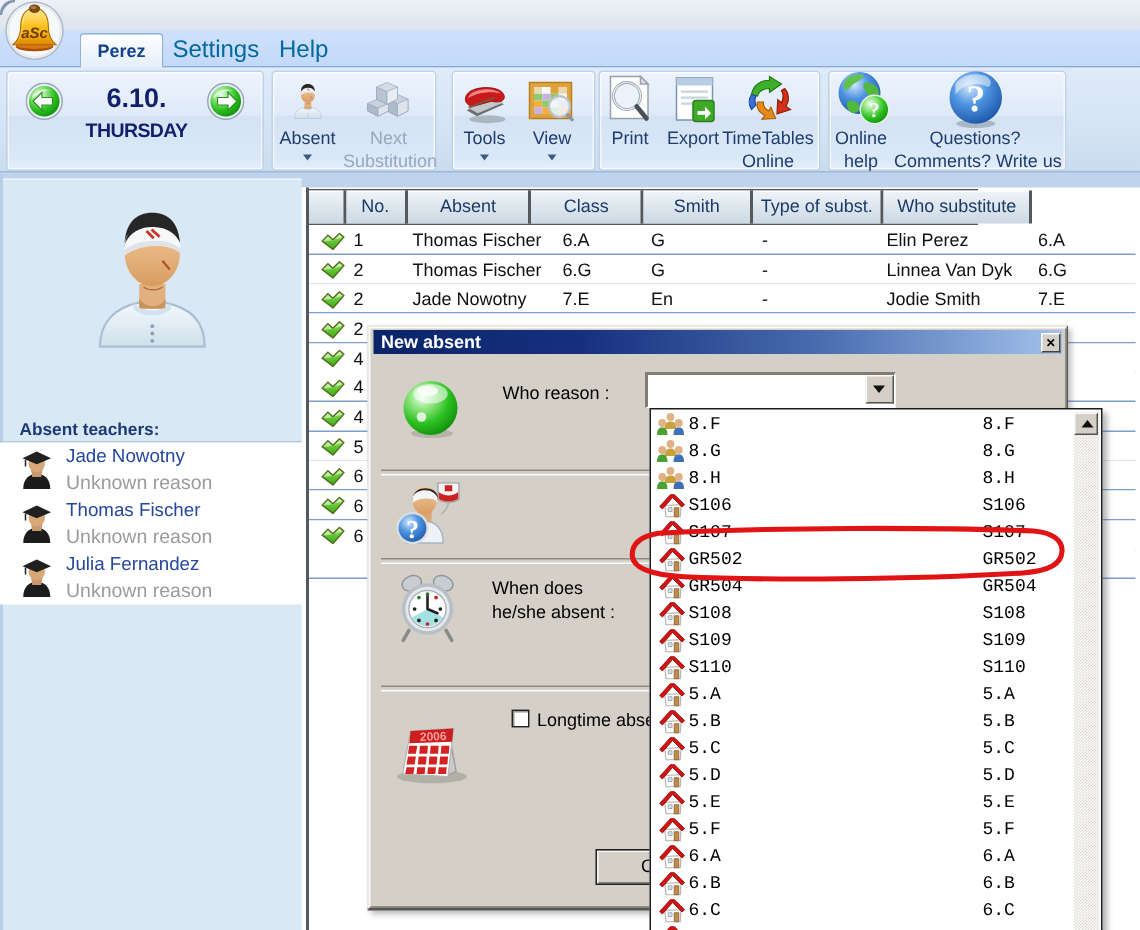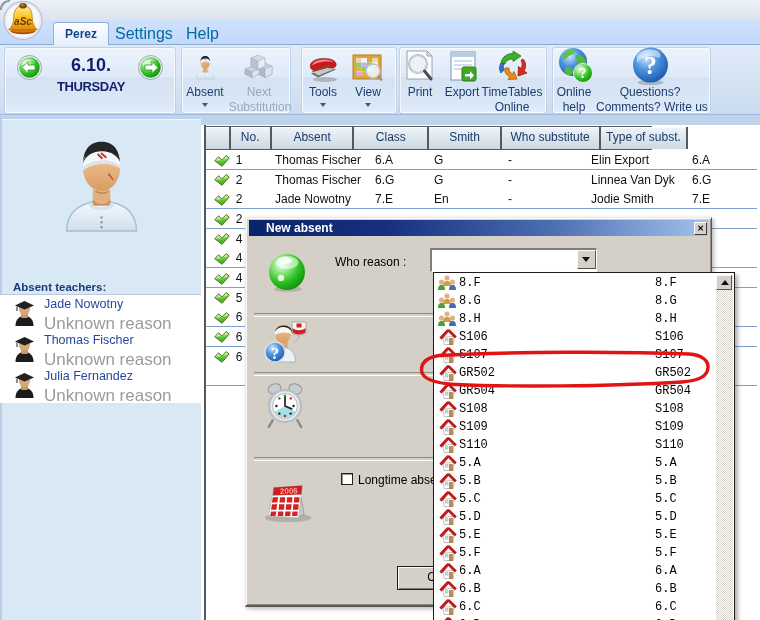--- a/index.html
+++ b/index.html
@@ -12,30 +12,30 @@
 .rlabel2{position:absolute;font-size:12px;color:#1e3c6e;text-align:center;white-space:nowrap;}
 .dis{color:#96a7c0;}
 .darr{position:absolute;width:0;height:0;border-left:3.5px solid transparent;border-right:3.5px solid transparent;border-top:4px solid #3a5a86;}
 #tabMain{left:53px;top:22px;width:54px;height:23px;background:linear-gradient(#fdfeff,#f0f6fd 50%,#e4eefa);border:1px solid #92b2d8;border-bottom:none;border-radius:3px 3px 0 0;color:#15428b;font-weight:bold;font-size:12px;text-align:center;line-height:23px;}
 .tab{top:22px;height:23px;color:#0369a1;font-size:16px;line-height:23px;}
 #sidebar{left:2px;top:119px;width:199px;height:501px;background:#d9e8f5;border-top:1px solid #eef5fc;}
 #abslabel{left:13px;top:281px;font-size:11.5px;font-weight:bold;color:#1c3a75;}
 #sidesep{left:0px;top:294px;width:201px;height:1px;background:#b9c7d6;}
 #teachlist{left:0px;top:295px;width:204px;height:108px;background:#ffffff;}
 .tname{position:absolute;left:44px;font-size:12.5px;color:#25479c;white-space:nowrap;}
-.treason{position:absolute;left:44px;font-size:17px;color:#9b9b9b;white-space:nowrap;}
+.treason{position:absolute;left:44px;font-size:13px;color:#9b9b9b;white-space:nowrap;}
 #tablewrap{left:201px;top:125px;width:559px;height:495px;background:#ffffff;border-left:3px solid #ffffff;}
 #tborder{left:204px;top:125px;width:2px;height:495px;background:#54595e;}
 #thead{left:206px;top:126px;width:446px;height:22px;display:flex;border-top:1px solid #54595e;border-bottom:2px solid #54595e;background:#dbe4ed;}
 .th{flex:none;background:linear-gradient(#f0f4f9,#dde6ee 50%,#ccd8e3);border-right:2px solid #54595e;color:#1c3a68;font-size:12px;text-align:center;line-height:21px;box-shadow:inset 0 1px 0 #fff;white-space:nowrap;overflow:hidden;}
 .row{position:absolute;left:206px;width:551px;height:19px;border-bottom:1px solid #7e9ecf;background:#fff;}
 .rt{position:absolute;top:3px;font-size:12px;color:#101010;white-space:nowrap;}
 .num{position:absolute;left:18px;width:30px;text-align:center;top:3px;font-size:12px;color:#101010;}
 #dialog{left:245px;top:217px;width:465px;height:387px;background:#d5d0c7;border-top:1px solid #eceae4;border-left:1px solid #eceae4;border-right:1px solid #585854;border-bottom:2px solid #585854;box-shadow:inset 1px 1px 0 #fbfaf7,inset -1px -1px 0 #8f8e86,2px 2px 4px rgba(60,60,60,0.35);z-index:20;}
-#dtitle{position:absolute;left:3px;top:2px;right:3px;height:16px;background:linear-gradient(90deg,#0a246a,#16307f 30%,#4a6cb0 65%,#a2c2ec);color:#fff;font-weight:bold;font-size:12px;line-height:16px;padding-left:17px;}
+#dtitle{position:absolute;left:3px;top:2px;right:3px;height:16px;background:linear-gradient(90deg,#0a246a,#16307f 30%,#4a6cb0 65%,#a2c2ec);color:#fff;font-weight:bold;font-size:12px;line-height:16px;padding-left:5px;}
 #dx{position:absolute;right:1px;top:2px;width:11px;height:11px;background:#d5d0c7;border-top:1px solid #fff;border-left:1px solid #fff;border-right:1px solid #404040;border-bottom:1px solid #404040;color:#000;font-size:8px;font-weight:bold;line-height:11px;text-align:center;}
 .dlab{position:absolute;font-size:12px;color:#000;line-height:16px;}
 .dsep{position:absolute;left:8px;width:450px;height:2px;border-top:1px solid #8c8c84;border-bottom:1px solid #fdfdfb;}
 #combo{position:absolute;left:184px;top:30px;width:164px;height:21px;background:#fff;border-top:2px solid #807d75;border-left:2px solid #807d75;border-right:1px solid #fff;border-bottom:1px solid #fff;}
 #combobtn{position:absolute;right:0;top:0;width:17px;height:17px;background:#d5d0c7;border-top:1px solid #fbfaf7;border-left:1px solid #fbfaf7;border-right:1px solid #55544e;border-bottom:1px solid #55544e;}
 .carr{position:absolute;left:4px;top:6px;width:0;height:0;border-left:4px solid transparent;border-right:4px solid transparent;border-top:5px solid #111;}
 #morebtn{position:absolute;left:357px;top:28px;width:88px;height:24px;background:#d5d0c7;border:1px solid #2a2a2a;box-shadow:inset 1px 1px 0 #fbfaf7,inset -1px -1px 0 #807d75;font-size:12px;color:#000;text-align:center;line-height:24px;}
 #okbtn{position:absolute;left:151px;top:348px;width:76px;height:22px;background:#d5d0c7;border:1.5px solid #1e1e1e;box-shadow:inset 1px 1px 0 #fbfaf7,inset -1px -1px 0 #807d75;font-size:12px;color:#000;text-align:center;line-height:21px;}
 #lcheck{position:absolute;left:95px;top:255px;width:10px;height:10px;background:#fff;border:1px solid #222;box-shadow:inset 1px 1px 0 #9a968c;}
 #ddlist{left:433px;top:272px;width:300px;height:348px;background:#fff;border:1.3px solid #1c1c1c;box-shadow:3px 3px 4px rgba(60,60,60,0.4);z-index:30;overflow:hidden;}
@@ -194,35 +194,35 @@
 </svg>
 
 <div class="abs" id="tablewrap"></div>
 <div class="abs" id="tborder"></div>
 <div class="abs" id="thead">
   <div class="th" style="width:22.6px;"></div>
   <div class="th" style="width:39.2px;">No.</div>
   <div class="th" style="width:80.6px;">Absent</div>
   <div class="th" style="width:73px;">Class</div>
   <div class="th" style="width:70.2px;">Smith</div>
+  <div class="th" style="width:85.8px;">Type of subst.</div>
   <div class="th" style="width:97px;">Who substitute</div>
-  <div class="th" style="width:85.8px;">Type of subst.</div>
   <div class="th" style="width:66px;border-right:none;flex:1;">Classroom</div>
 </div>
 <div class="row" style="top:150.0px;">
     <svg class="abs" style="left:8px;top:4.5px;" width="16" height="12" viewBox="0 0 16 12">
       <path d="M0.8 5.8 L4.6 1.8 L7.9 4.9 L12.3 0.6 L15.2 3.1 L8 11.3 Z" fill="url(#ckg)" stroke="#55701d" stroke-width="1"></path>
       <path d="M1.5 5.6 L4.6 2.5 L7.9 5.6 L12.3 1.4 L14.4 3.2 C10 4.2 5 6.5 1.5 5.6 Z" fill="rgba(255,255,255,0.5)"></path>
     </svg>
     <div class="num">1</div>
     <div class="rt" style="left:69px;">Thomas Fischer</div>
     <div class="rt" style="left:169px;">6.A</div>
     <div class="rt" style="left:228px;">G</div>
     <div class="rt" style="left:302px;">-</div>
-    <div class="rt" style="left:385px;">Elin Export</div>
+    <div class="rt" style="left:385px;">Elin Perez</div>
     <div class="rt" style="left:486px;">6.A</div>
   </div>
 <div class="row" style="top:169.7px;">
     <svg class="abs" style="left:8px;top:4.5px;" width="16" height="12" viewBox="0 0 16 12">
       <path d="M0.8 5.8 L4.6 1.8 L7.9 4.9 L12.3 0.6 L15.2 3.1 L8 11.3 Z" fill="url(#ckg)" stroke="#55701d" stroke-width="1"></path>
       <path d="M1.5 5.6 L4.6 2.5 L7.9 5.6 L12.3 1.4 L14.4 3.2 C10 4.2 5 6.5 1.5 5.6 Z" fill="rgba(255,255,255,0.5)"></path>
     </svg>
     <div class="num">2</div>
     <div class="rt" style="left:69px;">Thomas Fischer</div>
     <div class="rt" style="left:169px;">6.G</div>
@@ -427,20 +427,21 @@
     <path d="M21 25 L21 15 M21 25 L28 28" stroke="#222" stroke-width="1.8" stroke-linecap="round"></path>
     <circle cx="21" cy="14.5" r="1.3" fill="#2a7d2a"></circle>
       <circle cx="27" cy="17" r="1.3" fill="#cc2222"></circle>
       <circle cx="30" cy="25" r="1.3" fill="#222"></circle>
       <circle cx="12" cy="25" r="1.3" fill="#222"></circle>
       <circle cx="15" cy="17" r="1.3" fill="#2a7d2a"></circle>
       <circle cx="15" cy="33" r="1.3" fill="#222"></circle>
       <circle cx="27" cy="33" r="1.3" fill="#222"></circle>
       <circle cx="21" cy="35.5" r="1.3" fill="#cc2222"></circle>
   </svg>
+  <div class="dlab" style="left:82px;top:166px;">When does<br>he/she absent :</div>
   <div class="dsep" style="top:239px;"></div>
   <svg class="abs" style="left:17px;top:256px;" width="50" height="50" viewBox="0 0 56 54">
     <ellipse cx="28" cy="48" rx="26" ry="5" fill="rgba(100,100,90,0.3)"></ellipse>
     <path d="M40 12 L46 44 L38 48 Z" fill="#c9c9c9" stroke="#9a9a9a"></path>
     <path d="M12 14 L6 46 L40 48 L44 12 Z" fill="#fff" stroke="#b5b5b5"></path>
     <path d="M12 14 L44 12 L43 22 L11 23 Z" fill="#cc1f1f"></path>
     <text x="29" y="21" text-anchor="middle" font-size="9" font-weight="bold" fill="#ff9f9f" transform="rotate(-2 29 21)">2006</text>
     <g fill="#d42222">
       <path d="M11 25 L17 25 L16 31 L10 31 Z"></path>
         <path d="M19 25 L25 25 L24.5 31 L18.5 31 Z"></path>

